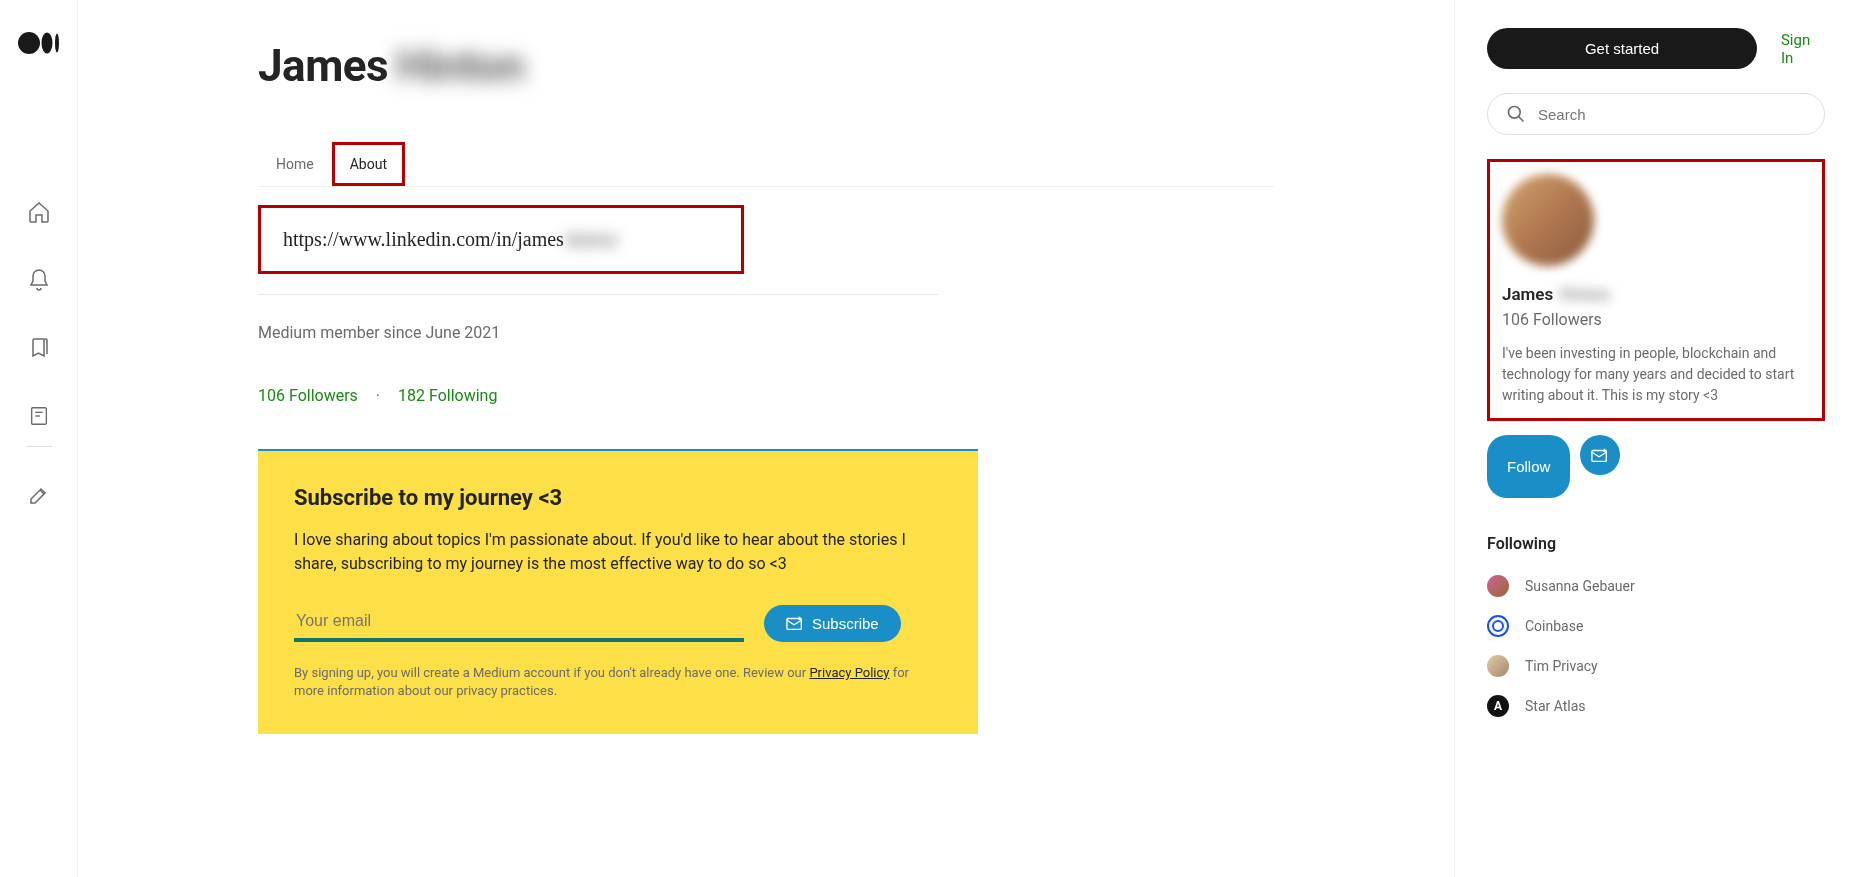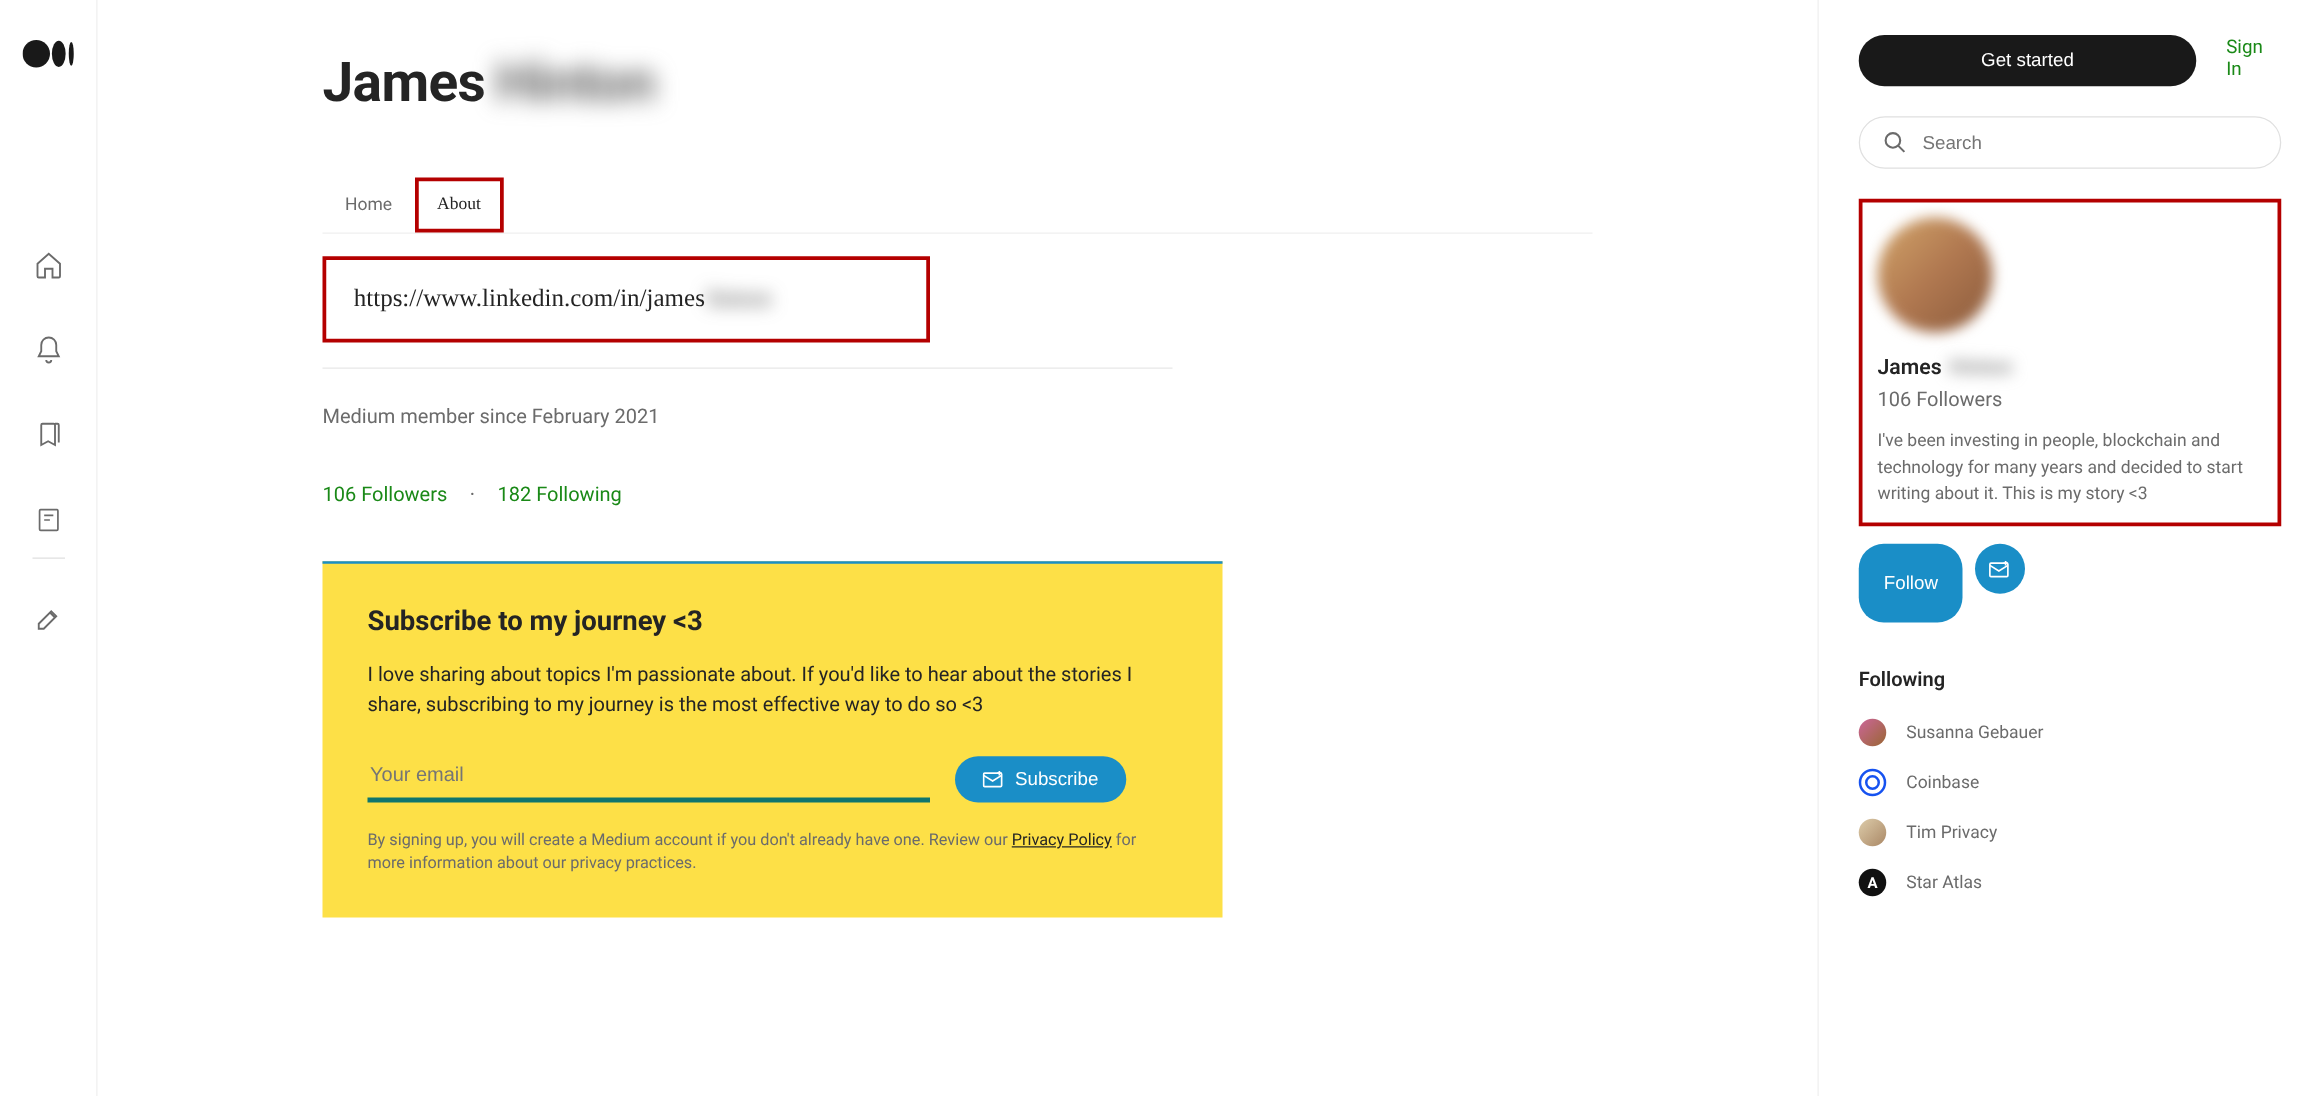--- a/index.html
+++ b/index.html
@@ -16,21 +16,21 @@
 
 
 .main { flex: 1; display: flex; }
 .content { flex: 1; padding: 40px 180px 40px 180px; border-right: 1px solid #f0f0f0; }
 .profile-title { font-size: 44px; font-weight: 700; letter-spacing: -0.5px; margin-bottom: 2px; }
 .title-wrap { display: flex; align-items: center; }
 .blurred-last { filter: blur(9px); color: #666; margin-left: 8px; }
 
 .tabs { display: flex; gap: 0; border-bottom: 1px solid #f0f0f0; margin-top: 48px; }
 .tab { padding: 14px 18px; font-size: 14px; color: #6b6b6b; cursor: pointer; }
-.tab.active { color: #242424; font-family: Liberation Serif, serif; }
+.tab.active { color: #242424; }
 .tab-box { border: 3px solid #b40000; padding: 11px 15px; }
 
 .link-box { border: 3px solid #b40000; margin-top: 18px; padding: 20px 22px; width: 486px; display: flex; align-items: center; }
 .link-text { font-family: Georgia, 'Times New Roman', serif; font-size: 20px; color: #242424; }
 .link-blur { filter: blur(7px); color: #444; margin-left: 2px; }
 
 .divider { height: 1px; background: #e8e8e8; margin: 20px 0; width: 680px; }
 
 .member-since { color: #6b6b6b; font-size: 16px; margin-top: 28px; }
 .follow-stats { margin-top: 44px; display: flex; gap: 18px; align-items: center; font-size: 16px; }
@@ -41,21 +41,21 @@
 .subscribe-title { font-size: 22px; font-weight: 700; margin-bottom: 18px; }
 .subscribe-desc { font-size: 16px; color: #242424; line-height: 1.5; margin-bottom: 28px; }
 .subscribe-row { display: flex; align-items: center; gap: 20px; }
 .email-input { flex: 1; border: none; border-bottom: 4px solid #0f766e; background: transparent; padding: 8px 2px; font-size: 16px; color: #6b6b6b; outline: none; max-width: 450px; }
 .subscribe-btn { background: #1a8ec7; color: #fff; border: none; border-radius: 20px; padding: 10px 22px; font-size: 15px; cursor: pointer; display: flex; align-items: center; gap: 8px; }
 .fineprint { font-size: 13px; color: #6b6b6b; margin-top: 22px; line-height: 1.4; }
 .fineprint u { color: #242424; }
 
 
 .sidebar { width: 402px; padding: 28px 32px; position: relative; }
-.top-row { display: flex; gap: 24px; margin-bottom: 24px; }
+.top-row { display: flex; align-items: center; gap: 24px; margin-bottom: 24px; }
 .get-started { background: #191919; color: #fff; border: none; border-radius: 22px; padding: 12px 0; font-size: 15px; cursor: pointer; width: 278px; text-align: center; }
 .signin { color: #1a8917; color: #1a8ec7; color:#0f9d58; }
 .signin { color: #1a8917; }
 .signin { color: #0f8a5f; }
 .signin { color: #0a7d5a; }
 .signin { color:#0a7d5a; cursor:pointer; font-size:15px;}
 .signin { color:#068a5f;}
 .signin{color:#068a5f;}
 .signin{color:#0d8b56;}
 .signin{color:#0f8a5f;cursor:pointer;font-size:15px;}
@@ -151,21 +151,21 @@
         <div class="tab active tab-box">About</div>
       </div>
 
       <div class="link-box">
         <span class="link-text">https://www.linkedin.com/in/james</span>
         <span class="link-text link-blur">hinton</span>
       </div>
 
       <div class="divider"></div>
 
-      <div class="member-since">Medium member since February 2021</div>
+      <div class="member-since">Medium member since June 2021</div>
 
       <div class="follow-stats">
         <span class="cta-link" style="color:#1a8917">106 Followers</span>
         <span class="stats-sep">·</span>
         <span class="cta-link" style="color:#1a8917">182 Following</span>
       </div>
 
       <div class="subscribe-card">
         <div class="subscribe-title">Subscribe to my journey &lt;3</div>
         <div class="subscribe-desc">I love sharing about topics I'm passionate about. If you'd like to hear about the stories I share, subscribing to my journey is the most effective way to do so &lt;3</div>

